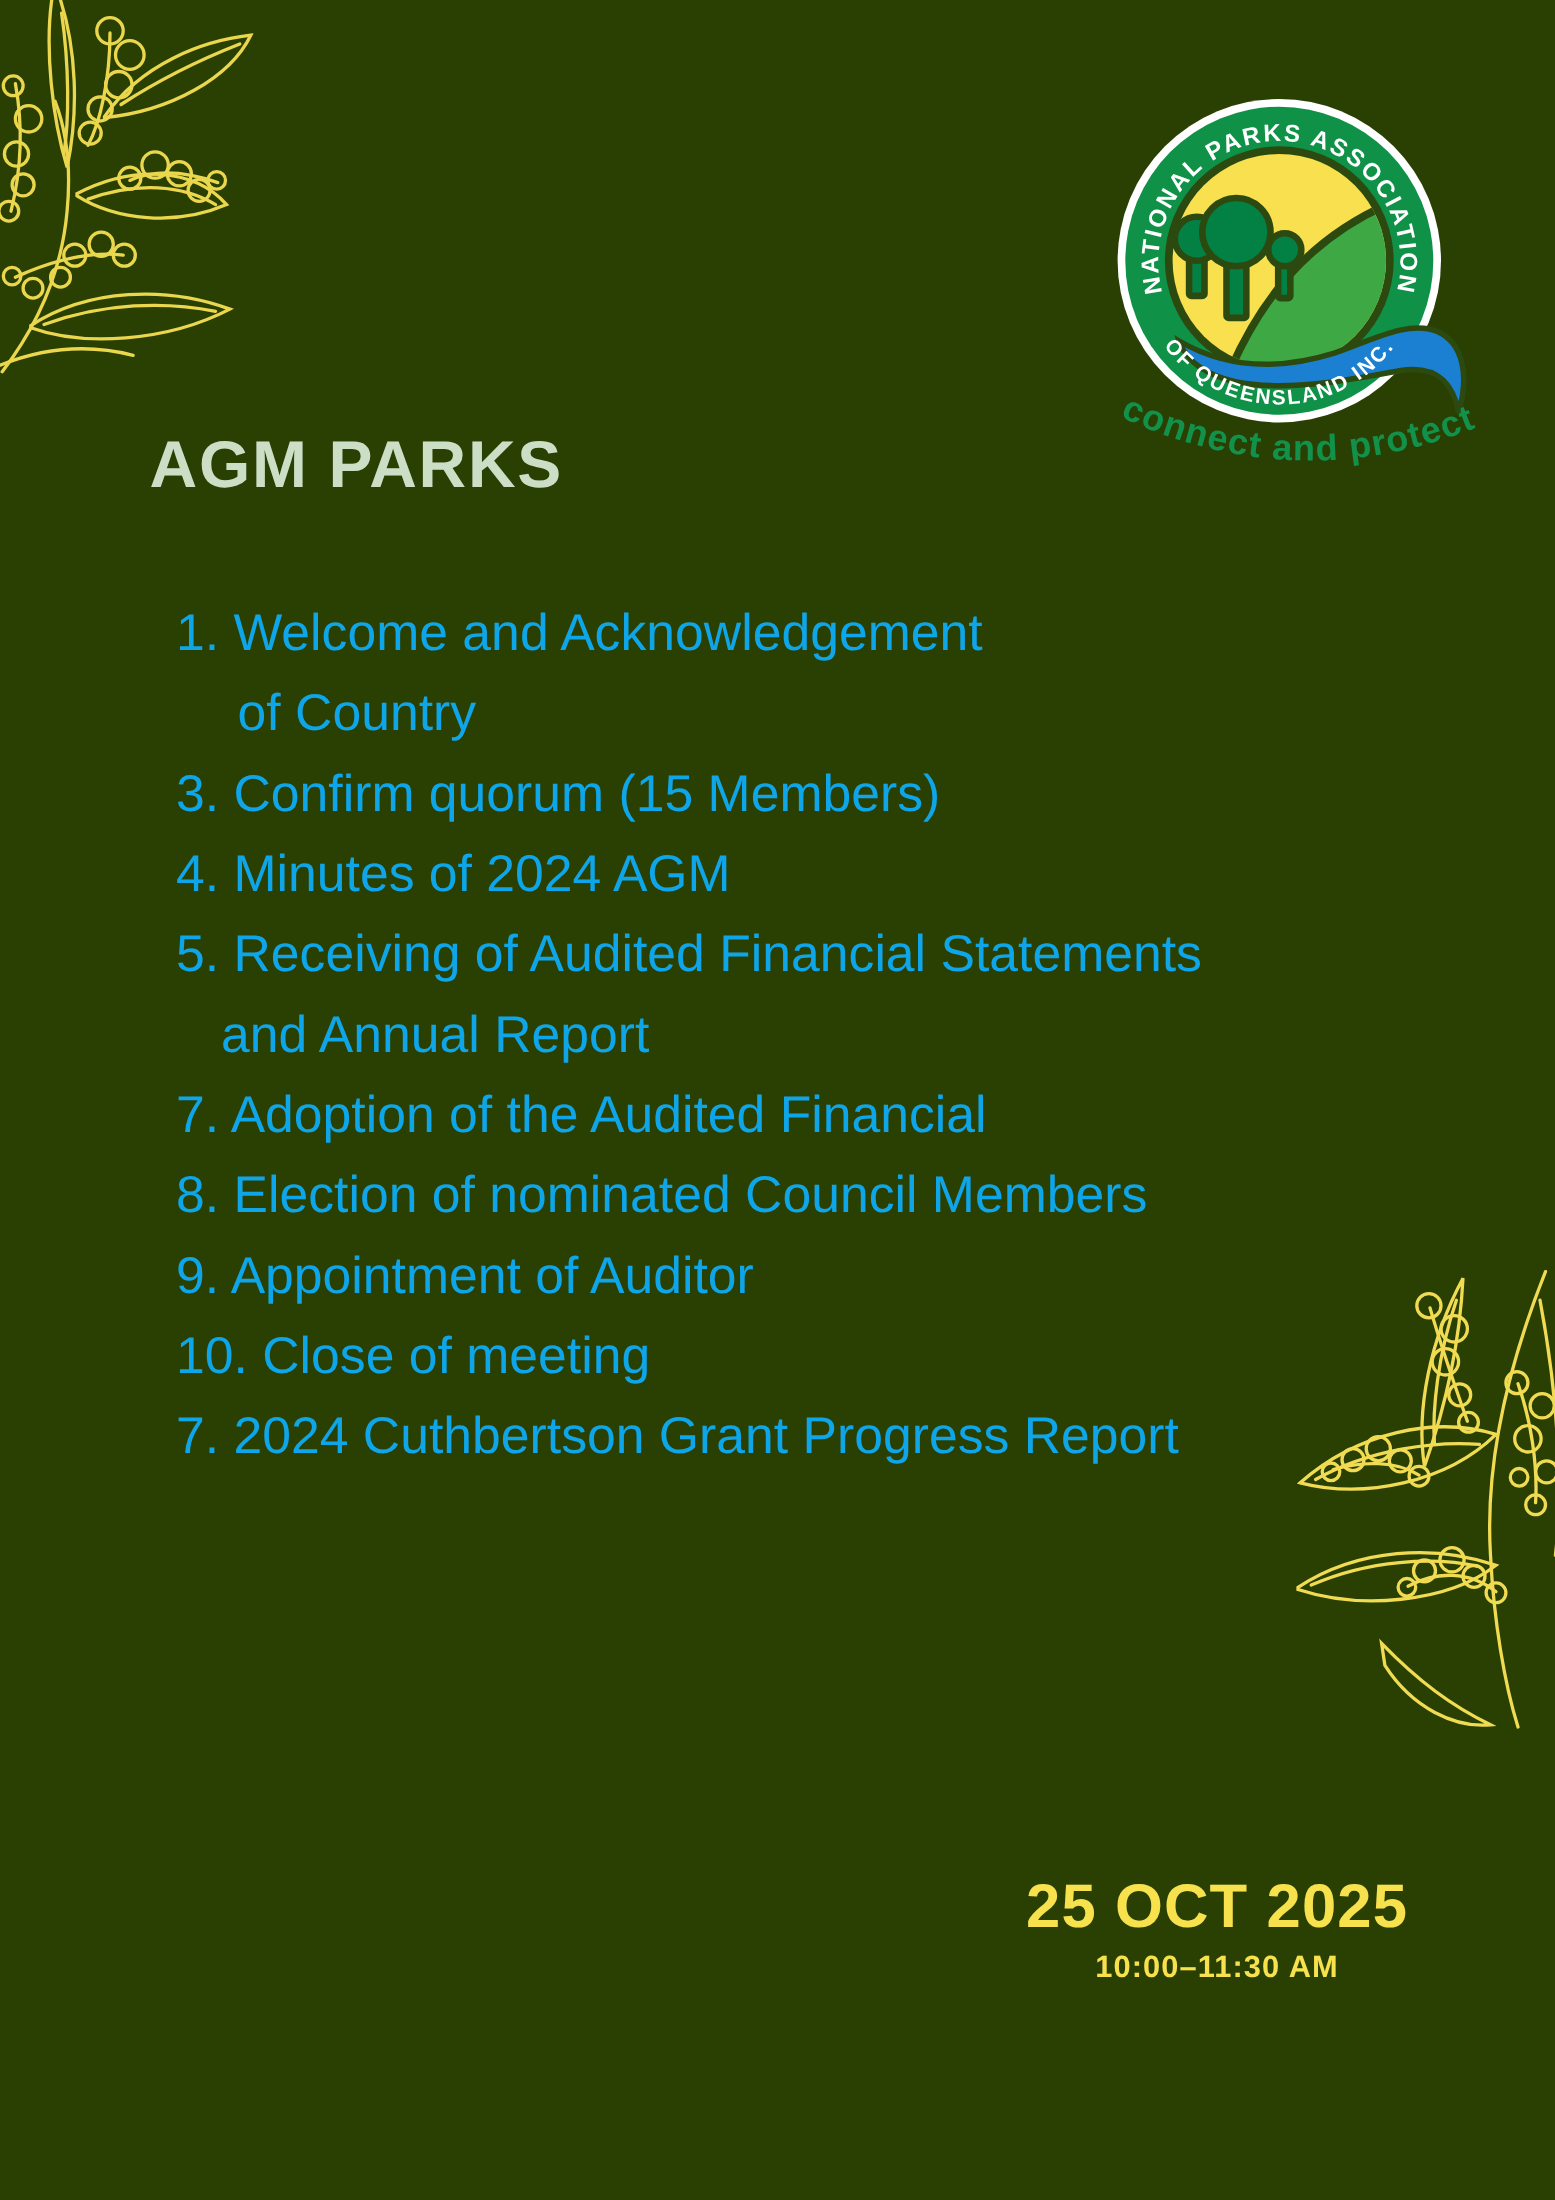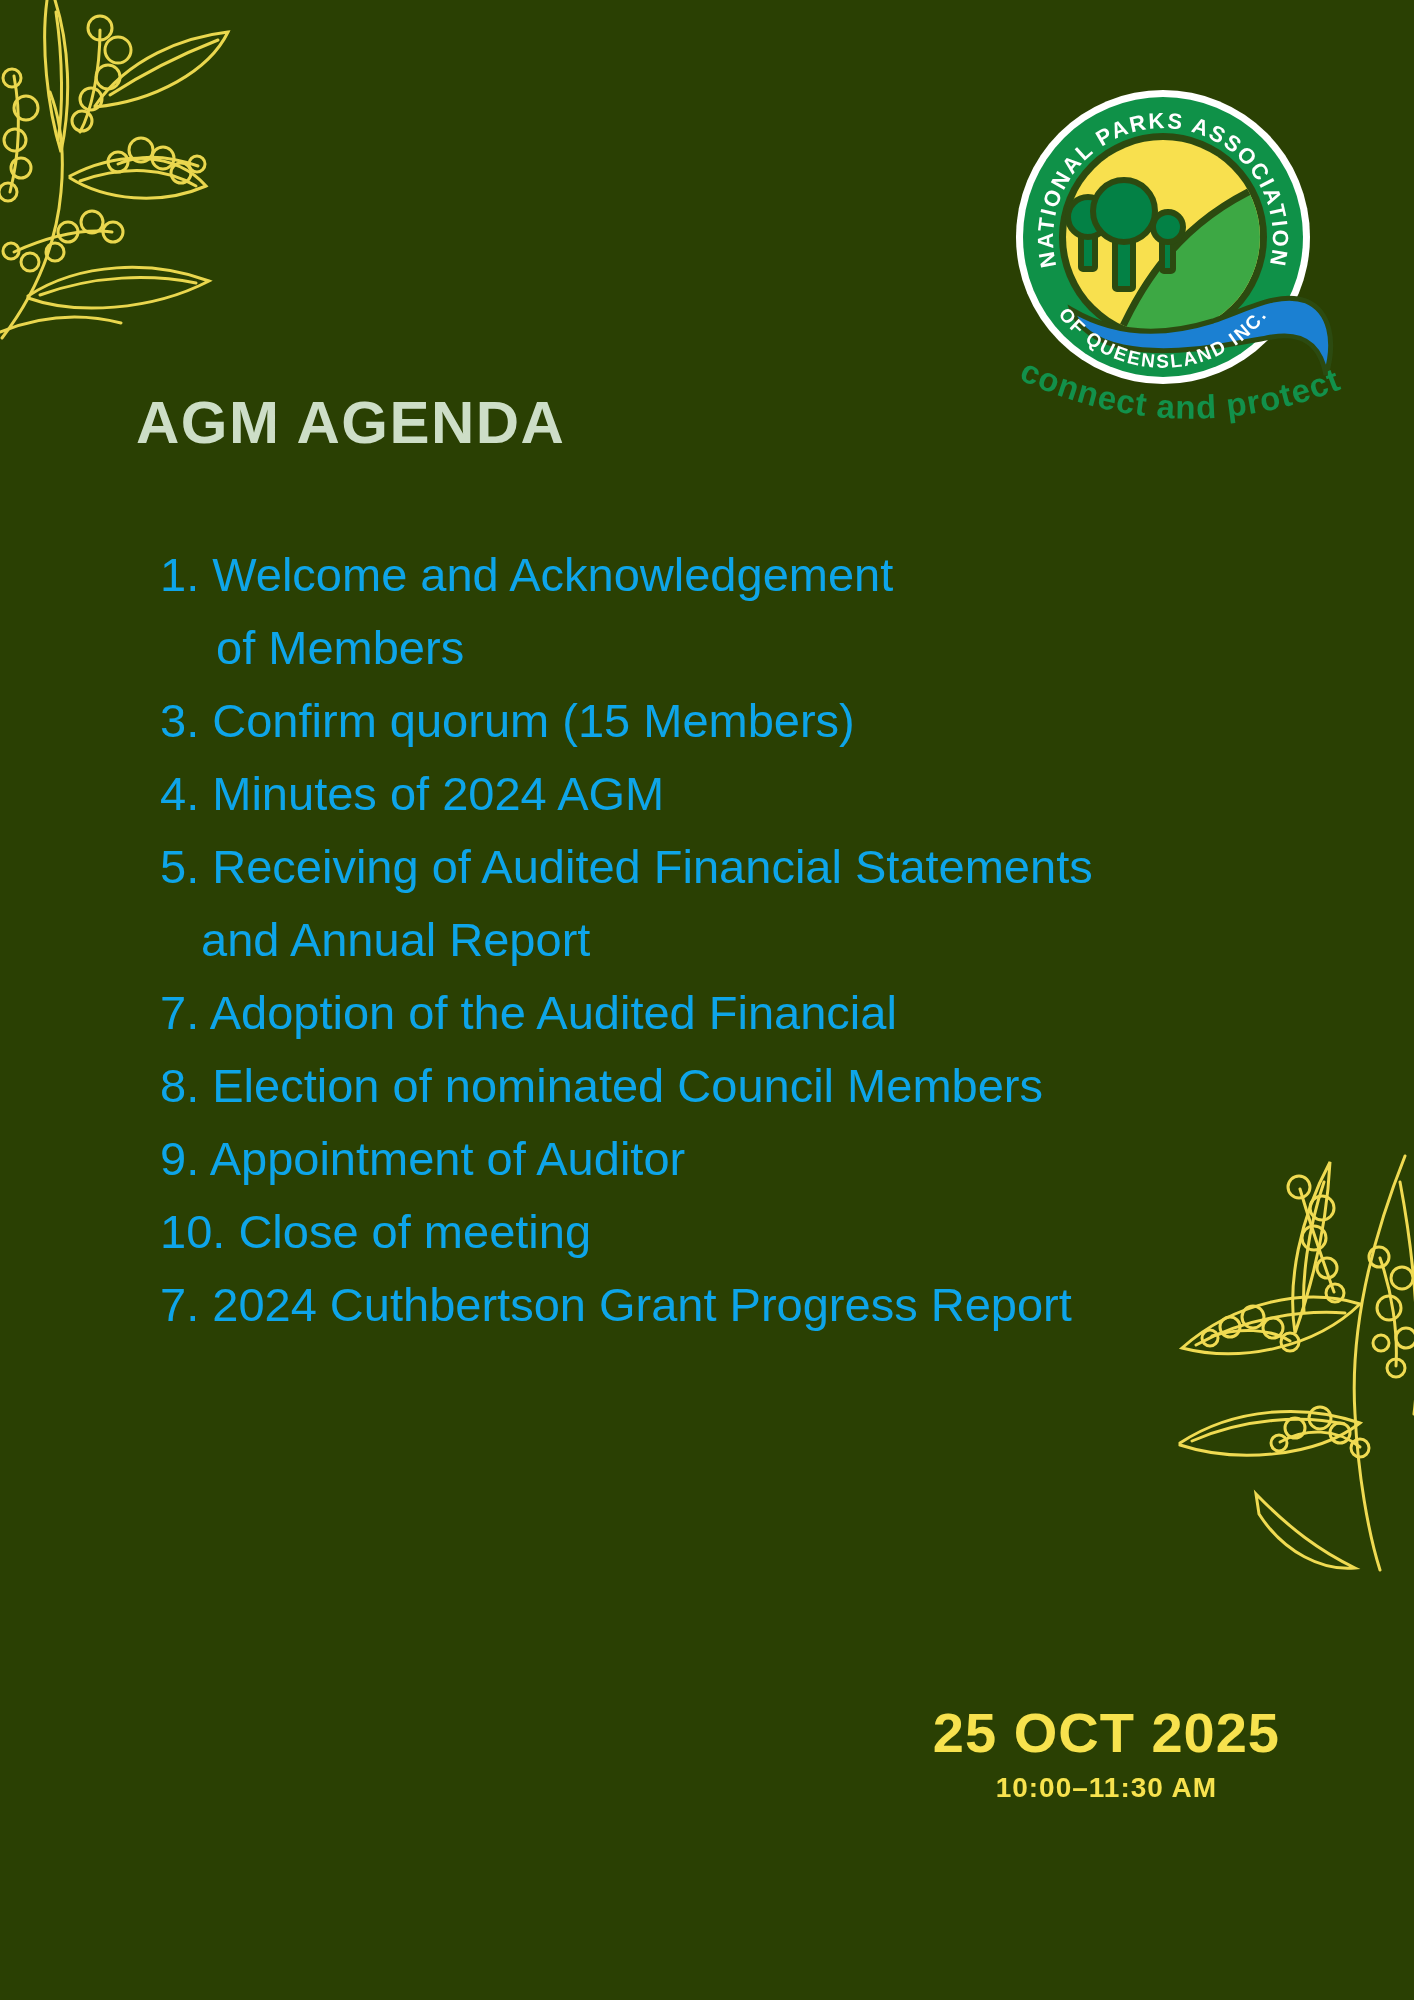--- a/index.html
+++ b/index.html
@@ -149,25 +149,25 @@
       <textPath href="#arcTop" startOffset="50%" text-anchor="middle">NATIONAL PARKS ASSOCIATION</textPath>
     </text>
     <text class="ringtext" font-size="19" letter-spacing="2">
       <textPath href="#arcBottom" startOffset="50%" text-anchor="middle">OF QUEENSLAND INC.</textPath>
     </text>
     <text class="tagtext" font-size="33" letter-spacing="1">
       <textPath href="#arcTag" startOffset="50%" text-anchor="middle">connect and protect</textPath>
     </text>
   </svg>
 
-  <div class="title">AGM AGENDA</div>
+  <div class="title">AGM PARKS</div>
 
   <div class="agenda">
     <div class="line">1. Welcome and Acknowledgement</div>
-    <div class="line cont-a">of Members</div>
+    <div class="line cont-a">of Country</div>
     <div class="line">3. Confirm quorum (15 Members)</div>
     <div class="line">4. Minutes of 2024 AGM</div>
     <div class="line">5. Receiving of Audited Financial Statements</div>
     <div class="line cont-b">and Annual Report</div>
     <div class="line">7. Adoption of the Audited Financial</div>
     <div class="line">8. Election of nominated Council Members</div>
     <div class="line">9. Appointment of Auditor</div>
     <div class="line">10. Close of meeting</div>
     <div class="line">7. 2024 Cuthbertson Grant Progress Report</div>
   </div>

